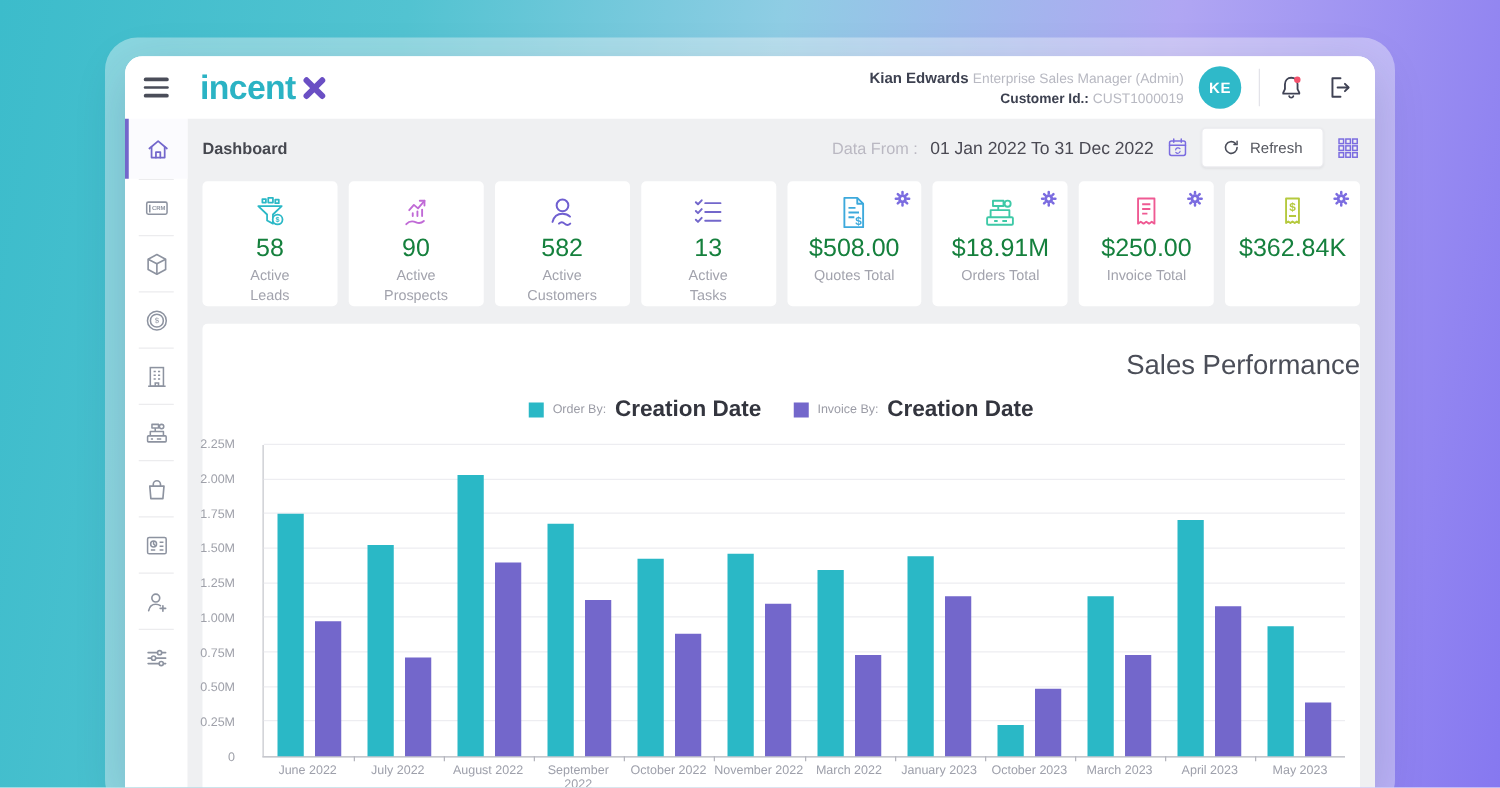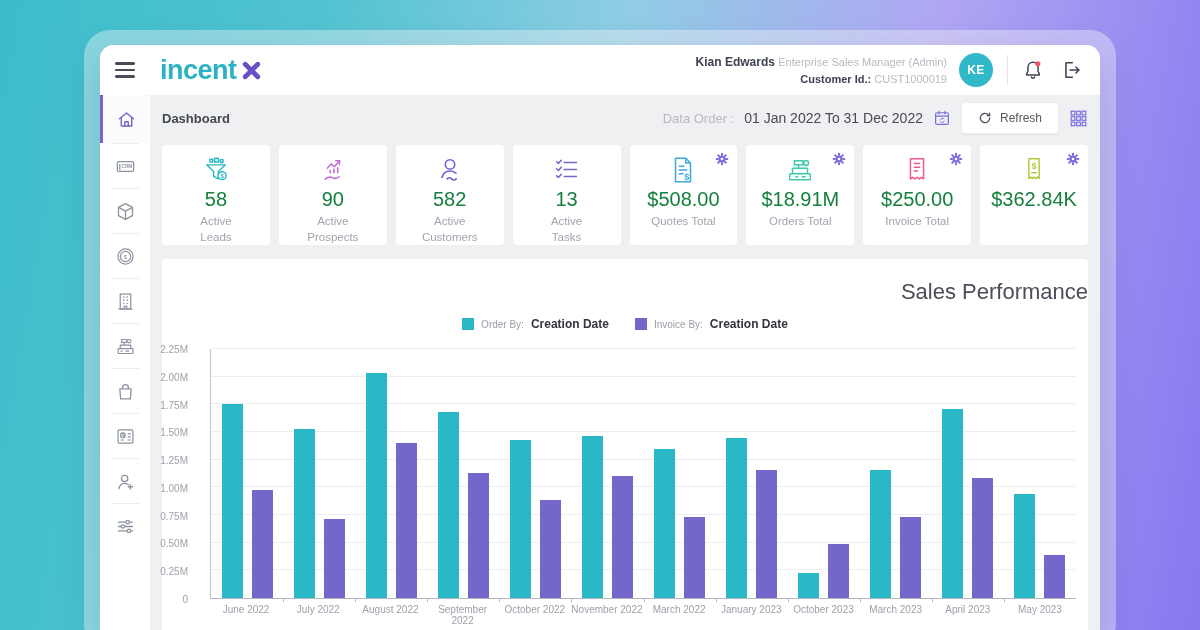--- a/index.html
+++ b/index.html
@@ -62,21 +62,21 @@
   .kpi-value { font-size:20px; color:#15803d; margin-top:3px; }
   .kpi-label { font-size:11.5px; color:#a2a3ad; margin-top:3px; line-height:1.35; white-space:pre-line; }
   .gear { position:absolute; top:7px; right:8px; cursor:pointer; }
   
   .chart-card { background:#fff; border-radius:4px; margin-top:14px; height:380px; padding-top:20px; }
   .chart-title { text-align:right; font-size:22px; color:#4b4e58; }
   .legend { display:flex; justify-content:center; gap:26px; margin-top:12px; align-items:center; }
   .legend-item { display:flex; align-items:center; gap:7px; }
   .legend-swatch { width:12px; height:12px; display:inline-block; }
   .lg-prefix { font-size:10px; color:#9b9ca6; }
-  .lg-value { font-size:12px; color:#33353e; font-weight:bold; }
+  .lg-value { font-size:18px; color:#33353e; font-weight:bold; }
   .plot-row { display:flex; margin:18px 12px 0 6px; }
   .y-col { width:42px; position:relative; height:250px; flex:none; }
   .y-tick { position:absolute; right:22px; transform:translateY(50%); font-size:10px; color:#9fa1aa; }
   .plot { flex:1; position:relative; height:250px; border-left:1px solid #c6c7cd; border-bottom:1px solid #b4b5bd; }
   .gridline { position:absolute; left:0; right:0; height:1px; background:#ededf1; }
   .bar-groups { position:absolute; left:0; right:0; top:0; bottom:0; display:flex; }
   .bar-group { flex:1; display:flex; align-items:flex-end; justify-content:center; gap:9px; }
   .bar { width:21px; }
   .xtick { position:absolute; top:100%; width:1px; height:4px; background:#b4b5bd; }
   .x-row { display:flex; margin:5px 12px 0 48px; }
@@ -241,21 +241,21 @@
           </svg>
         </span>
       </div>
     </div>
 
     <div class="content">
 
       <div class="page-bar">
         <span class="page-title">Dashboard</span>
         <div class="pb-right">
-          <span class="datafrom-label">Data Order :</span>
+          <span class="datafrom-label">Data From :</span>
           <span class="date-range">01 Jan 2022 To 31 Dec 2022</span>
           <span>
             <svg width="18" height="18" viewBox="0 0 24 24" fill="none" stroke="#7b6ce0" stroke-width="1.6" stroke-linecap="round">
               <rect x="3.5" y="5" width="17" height="15.5" rx="2"></rect>
                 <path d="M3.5 9.5h17"></path>
                 <path d="M8 3v3.5M16 3v3.5"></path>
               <path d="M10 14.5a2.6 2.6 0 0 1 4.6-1.2M14.8 16a2.6 2.6 0 0 1-4.6 1.2" stroke-width="1.3"></path>
             </svg>
           </span>
           <button class="refresh-btn">

